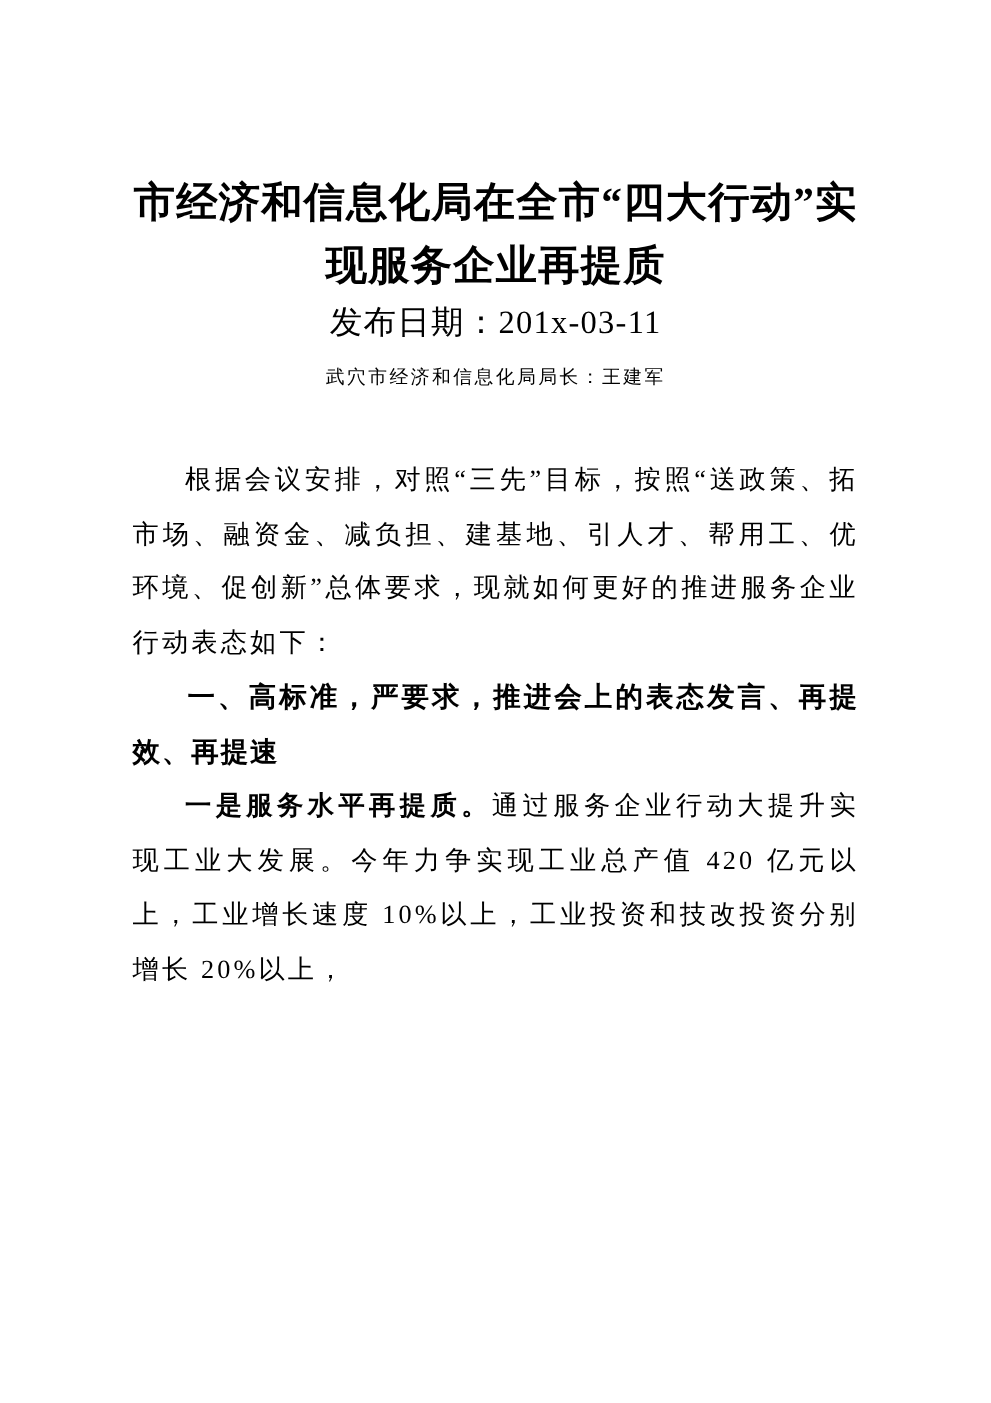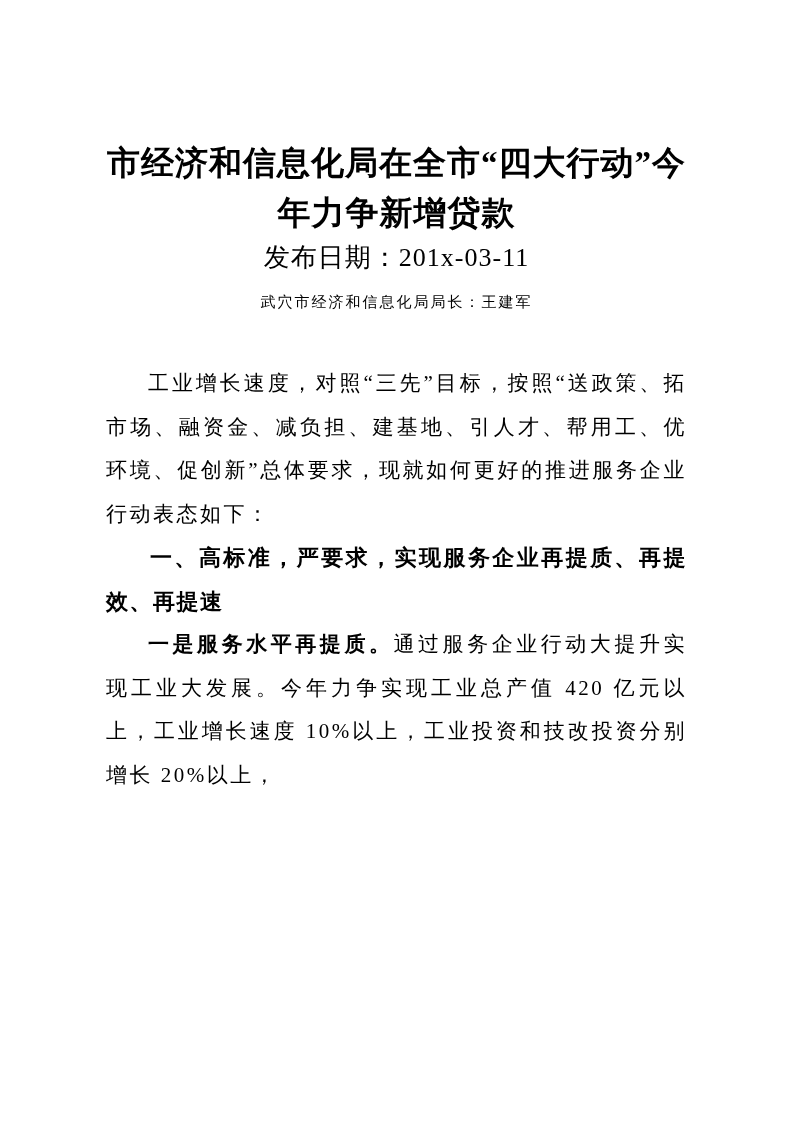--- a/index.html
+++ b/index.html
@@ -63,33 +63,33 @@
   }
   .lead {
     font-weight: 700;
   }
 </style>
 </head>
 <body>
 
 <div class="page">
 
-  <h1 class="doc-title">市经济和信息化局在全市“四大行动”今年力争新增贷款</h1>
+  <h1 class="doc-title">市经济和信息化局在全市“四大行动”实现服务企业再提质</h1>
 
   <div class="pub-date">
     <span>发布日期：</span><span>201x-03-11</span>
   </div>
 
   <div class="byline">武穴市经济和信息化局局长：王建军</div>
 
   <div class="doc-body">
 
-    <p class="para">工业增长速度，对照“三先”目标，按照“送政策、拓市场、融资金、减负担、建基地、引人才、帮用工、优环境、促创新”总体要求，现就如何更好的推进服务企业行动表态如下：</p>
+    <p class="para">根据会议安排，对照“三先”目标，按照“送政策、拓市场、融资金、减负担、建基地、引人才、帮用工、优环境、促创新”总体要求，现就如何更好的推进服务企业行动表态如下：</p>
 
-    <p class="section-heading">一、高标准，严要求，实现服务企业再提质、再提效、再提速</p>
+    <p class="section-heading">一、高标准，严要求，推进会上的表态发言、再提效、再提速</p>
 
 
 
     <p class="para">
       <span class="lead">一是服务水平再提质。</span><span>通过服务企业行动大提升实现工业大发展。今年力争实现工业总产值 420 亿元以上，工业增长速度 10%以上，工业投资和技改投资分别增长 20%以上，</span>
     </p>
 
   </div>
 </div>
 

